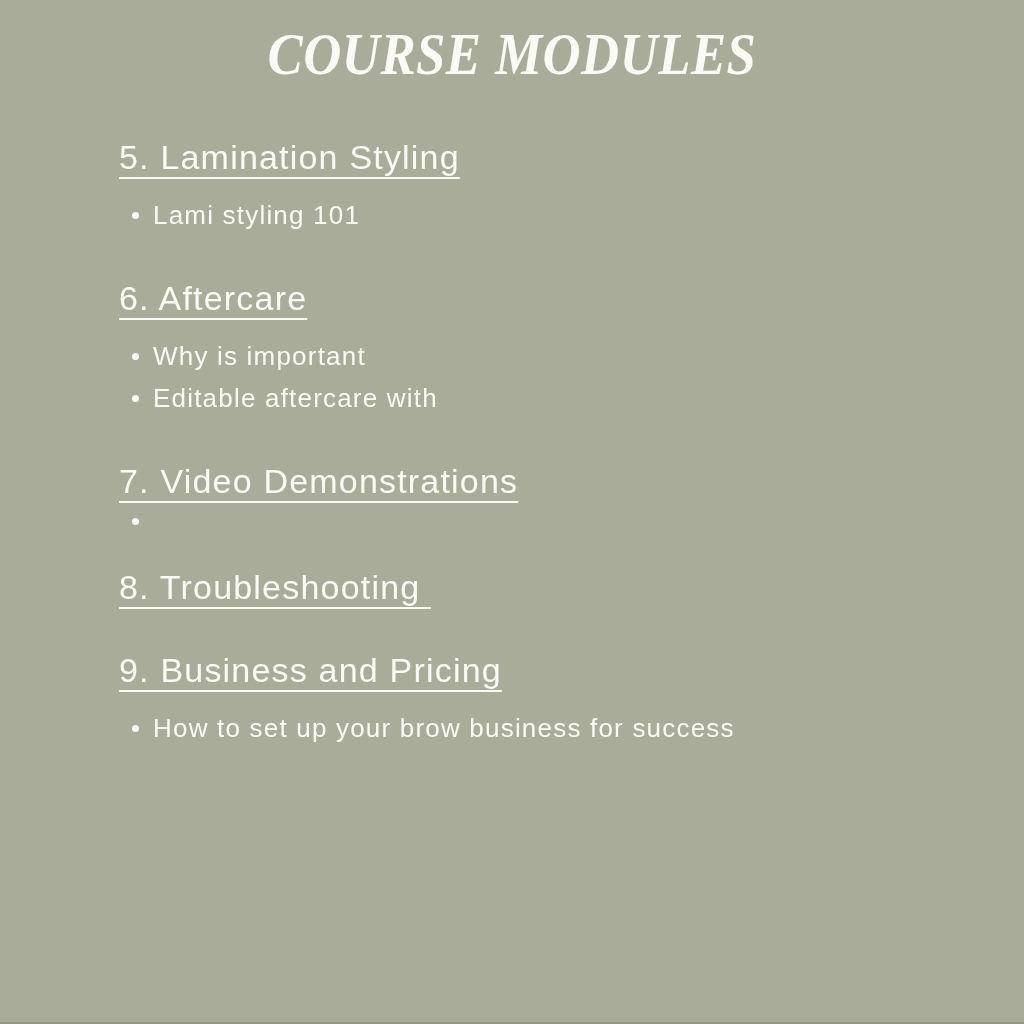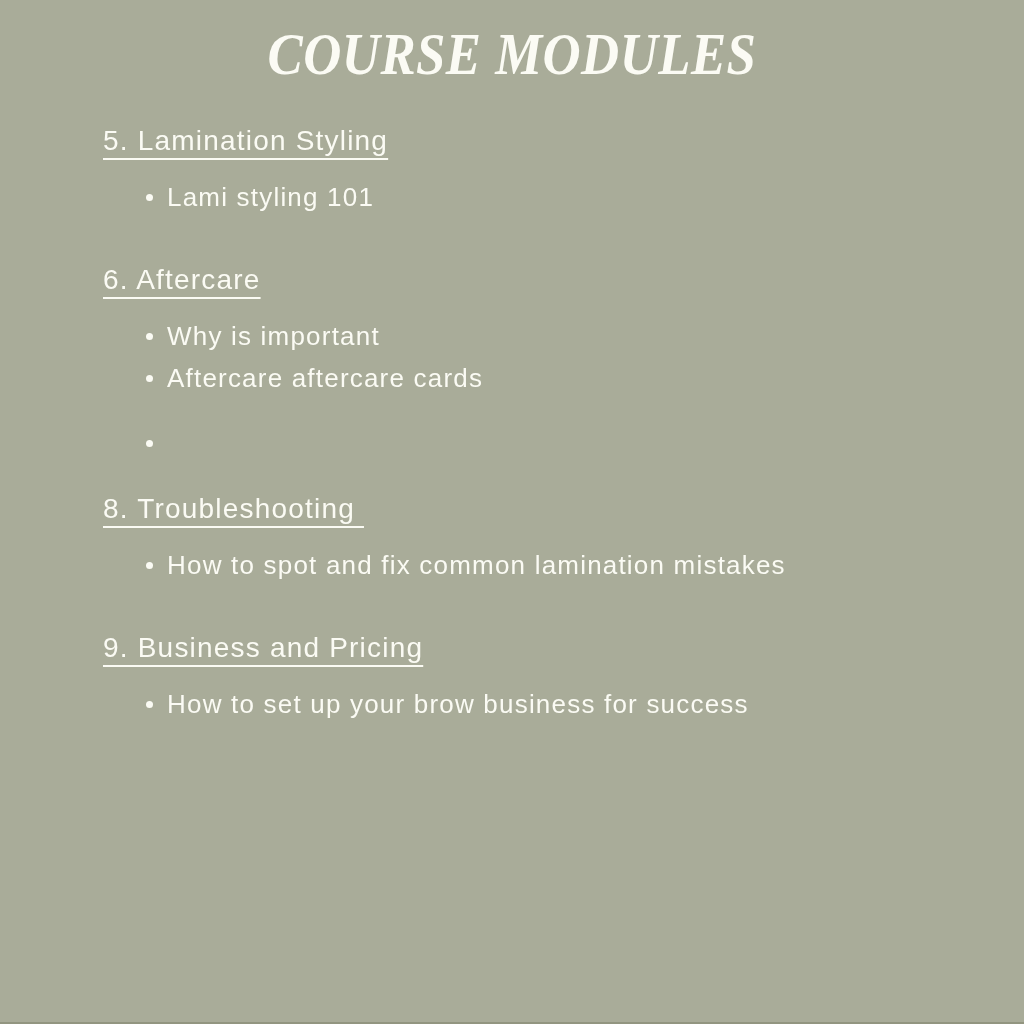--- a/index.html
+++ b/index.html
@@ -33,33 +33,33 @@
     color: var(--fg);
     transform: scaleX(0.88);
   }
   .content {
     padding: 42px 56px 0 103px;
   }
   .module + .module {
     margin-top: 41px;
   }
   .module-heading {
-    margin: 0;
-    font-size: 28px;
+    margin: 16px;
+    font-size: 34px;
     font-weight: 400;
     line-height: 42px;
     letter-spacing: 1.2px;
     white-space: pre;
     text-decoration: underline;
     text-underline-offset: 8px;
     text-decoration-thickness: 1.5px;
     color: var(--fg);
   }
   .bullets {
-    margin: 14px;
+    margin: 0;
     padding: 0;
     list-style: none;
   }
   .bullets li {
     display: flex;
     align-items: center;
     line-height: 42px;
     font-size: 26px;
     letter-spacing: 1.2px;
     padding-left: 29px;
@@ -101,39 +101,34 @@
       </section>
       <section class="module">
         <h2 class="module-heading">6. Aftercare</h2>
         <ul class="bullets">
           <li>
             <span class="dot"></span>
             <span class="bullet-text">Why is important</span>
           </li>
           <li>
             <span class="dot"></span>
-            <span class="bullet-text">Aftercare aftercare cards</span>
+            <span class="bullet-text">Editable aftercare with</span>
           </li>
         </ul>
       </section>
       <section class="module">
+        <h2 class="module-heading">7. Video Demonstrations</h2>
         <ul class="bullets">
           <li>
             <span class="dot"></span>
           </li>
         </ul>
       </section>
       <section class="module">
         <h2 class="module-heading">8. Troubleshooting </h2>
-        <ul class="bullets">
-          <li>
-            <span class="dot"></span>
-            <span class="bullet-text">How to spot and fix common lamination mistakes</span>
-          </li>
-        </ul>
       </section>
       <section class="module">
         <h2 class="module-heading">9. Business and Pricing</h2>
         <ul class="bullets">
           <li>
             <span class="dot"></span>
             <span class="bullet-text">How to set up your brow business for success</span>
           </li>
         </ul>
       </section>

